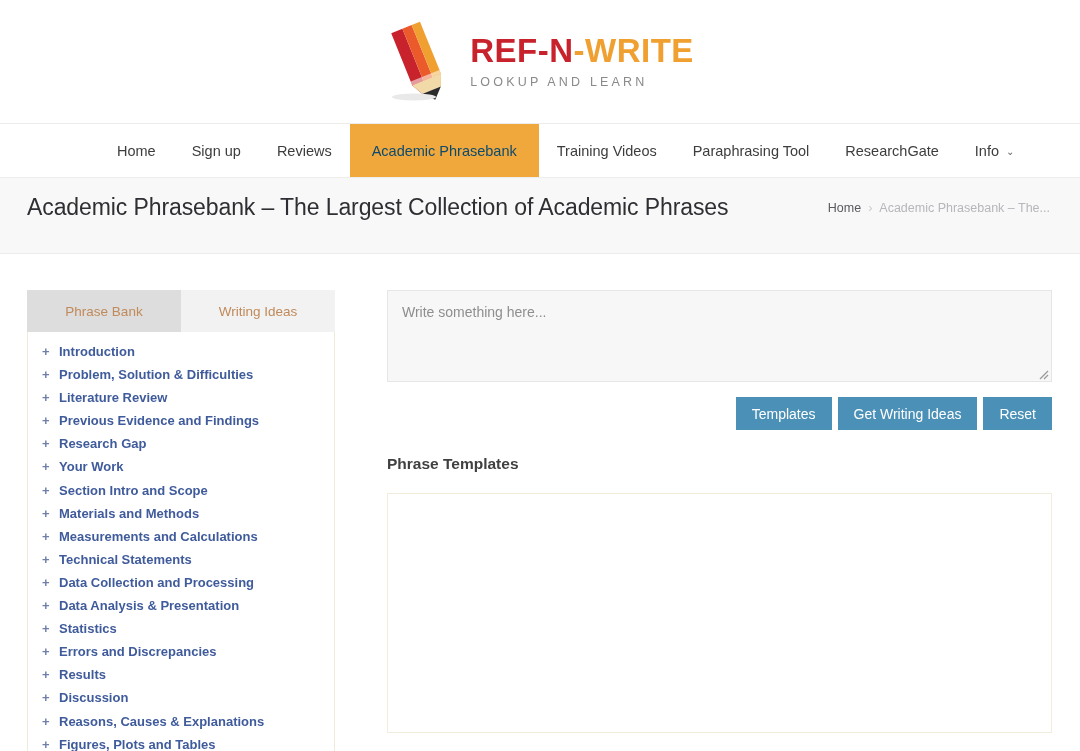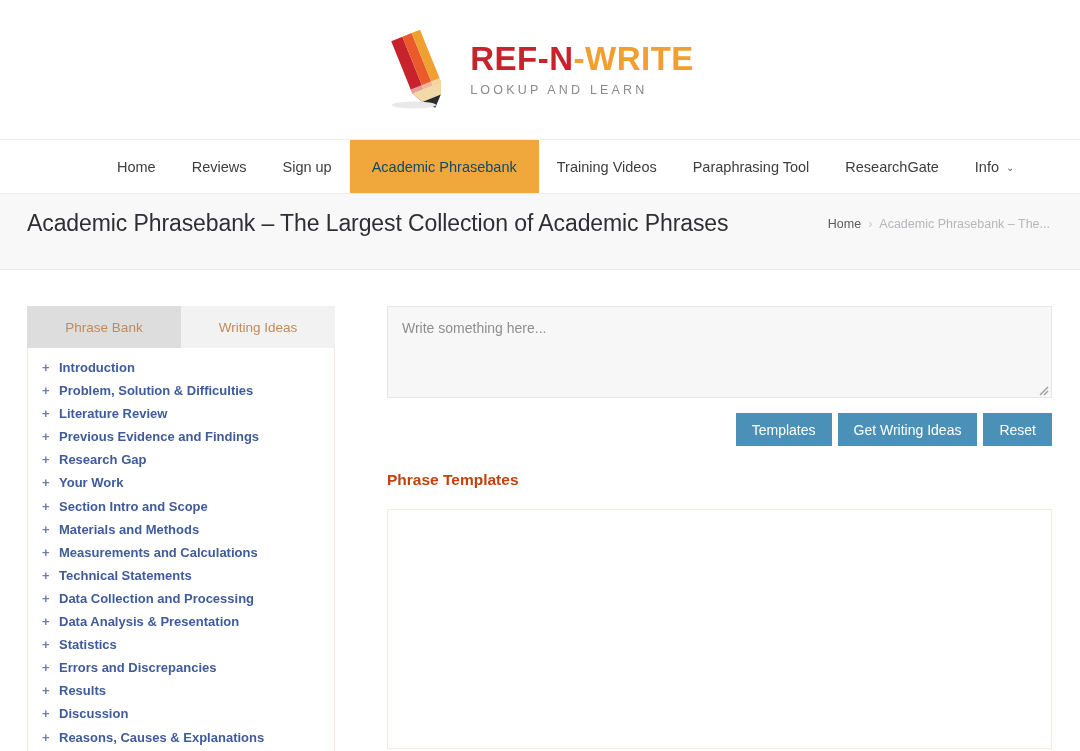--- a/index.html
+++ b/index.html
@@ -9,21 +9,21 @@
     width: 1080px;
     height: 751px;
     overflow: hidden;
     background: #ffffff;
     font-family: "Liberation Sans", sans-serif;
     color: #333333;
   }
 
   
   .site-header {
-    height: 140px;
+    height: 124px;
     background: #ffffff;
     display: flex;
     align-items: center;
     justify-content: center;
     border-bottom: 1px solid #ececec;
   }
   .logo-wrap {
     display: flex;
     align-items: center;
     gap: 14px;
@@ -196,21 +196,21 @@
     font-family: "Liberation Sans", sans-serif;
     font-size: 14px;
     padding: 0 16px;
     height: 33px;
     cursor: pointer;
     white-space: nowrap;
   }
   .section-heading {
     font-size: 15.5px;
     font-weight: bold;
-    color: #c2410c;
+    color: #404040;
     margin: 25px 0 0 0;
   }
   .templates-box {
     margin-top: 20px;
     border: 1px solid #f2ecdc;
     background: #ffffff;
     height: 240px;
   }
 </style>
 </head>
@@ -233,22 +233,22 @@
     </span>
     <span class="logo-text">
       <span class="logo-main"><span class="c-red">REF</span><span class="c-red">-</span><span class="c-red">N</span><span class="c-org">-</span><span class="c-org">WRITE</span></span>
       <span class="logo-sub">LOOKUP AND LEARN</span>
     </span>
   </div>
 </div>
 
 <nav class="main-nav">
   <a class="nav-item">Home</a>
+  <a class="nav-item">Sign up</a>
   <a class="nav-item">Reviews</a>
-  <a class="nav-item">Sign up</a>
   <a class="nav-item active">Academic Phrasebank</a>
   <a class="nav-item">Training Videos</a>
   <a class="nav-item">Paraphrasing Tool</a>
   <a class="nav-item">ResearchGate</a>
   <a class="nav-item">
       <span>Info</span>
       <span class="nav-caret">⌄</span>
     </a>
 </nav>
 

